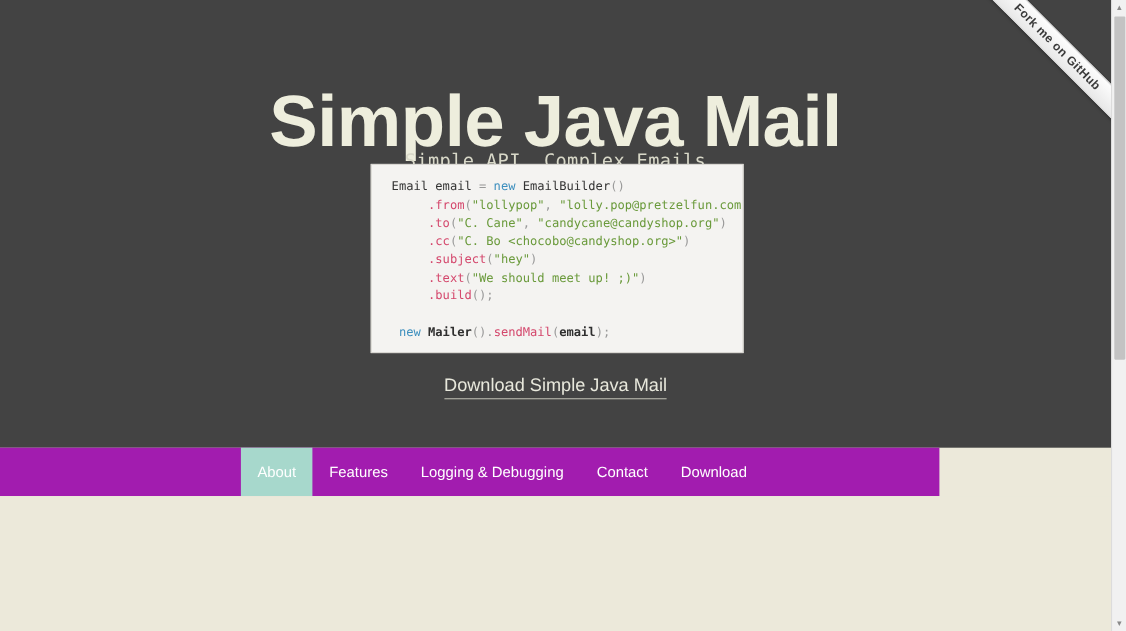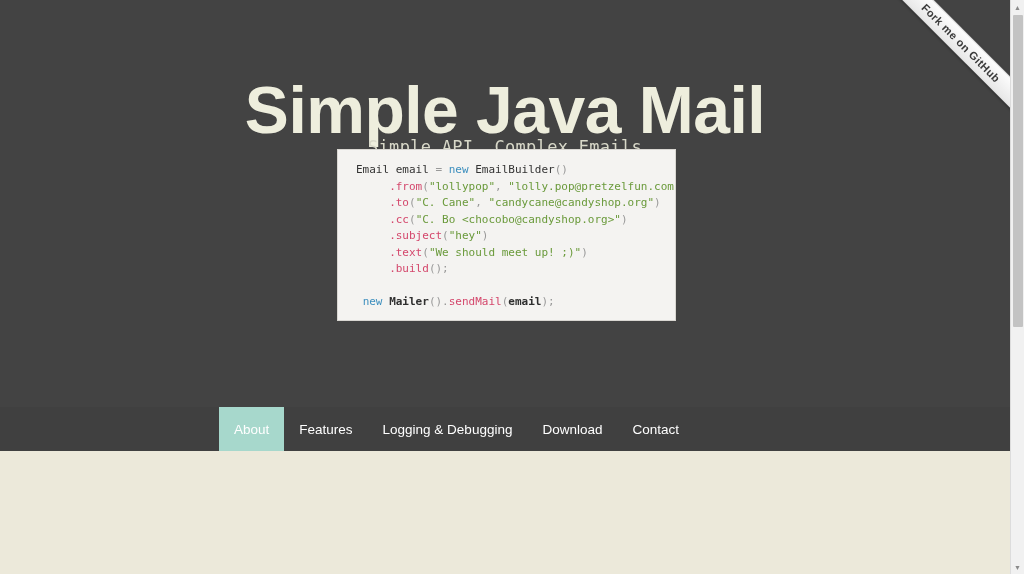--- a/index.html
+++ b/index.html
@@ -92,23 +92,23 @@
     letter-spacing: 0.4px;
     padding: 4px 0;
     border-top: 1px solid #d9d9d9;
     border-bottom: 1px solid #d9d9d9;
     z-index: 40;
   }
 
   
   .nav {
     position: relative;
-    width: 1010px;
+    width: 854px;
     height: 44px;
-    background: #404040;
+    background: #a21caf;
     display: flex;
     align-items: stretch;
     padding-left: 219px;
   }
   .nav-item {
     display: flex;
     align-items: center;
     padding: 0 15px;
     color: #ffffff;
     font-size: 13.5px;
@@ -179,28 +179,31 @@
       <div class="hero-code"><span>Email email </span><span class="p">=</span><span class="k"> new </span><span>EmailBuilder</span><span class="p">()</span>
      <span class="m">.from</span><span class="p">(</span><span class="s">"lollypop"</span><span class="p">, </span><span class="s">"lolly.pop@pretzelfun.com"</span>
      <span class="m">.to</span><span class="p">(</span><span class="s">"C. Cane"</span><span class="p">, </span><span class="s">"candycane@candyshop.org"</span><span class="p">)</span>
      <span class="m">.cc</span><span class="p">(</span><span class="s">"C. Bo &lt;chocobo@candyshop.org&gt;"</span><span class="p">)</span>
      <span class="m">.subject</span><span class="p">(</span><span class="s">"hey"</span><span class="p">)</span>
      <span class="m">.text</span><span class="p">(</span><span class="s">"We should meet up! ;)"</span><span class="p">)</span>
      <span class="m">.build</span><span class="p">();</span>
 
  <span class="k">new </span><span class="cl">Mailer</span><span class="p">().</span><span class="m">sendMail</span><span class="p">(</span><span class="cl">email</span><span class="p">);</span></div>
 
+      <div class="hero-dl-wrap">
+        <a class="hero-dl" href="#">Download Simple Java Mail</a>
+      </div>
     </div>
 
     <div class="nav">
       <a class="nav-item active" href="#">About</a>
       <a class="nav-item" href="#">Features</a>
       <a class="nav-item" href="#">Logging &amp; Debugging</a>
+      <a class="nav-item" href="#">Contact</a>
       <a class="nav-item" href="#">Download</a>
-      <a class="nav-item" href="#">Contact</a>
     </div>
 
     <div class="content">
       
       
 
       
     </div>
 
   </div>

